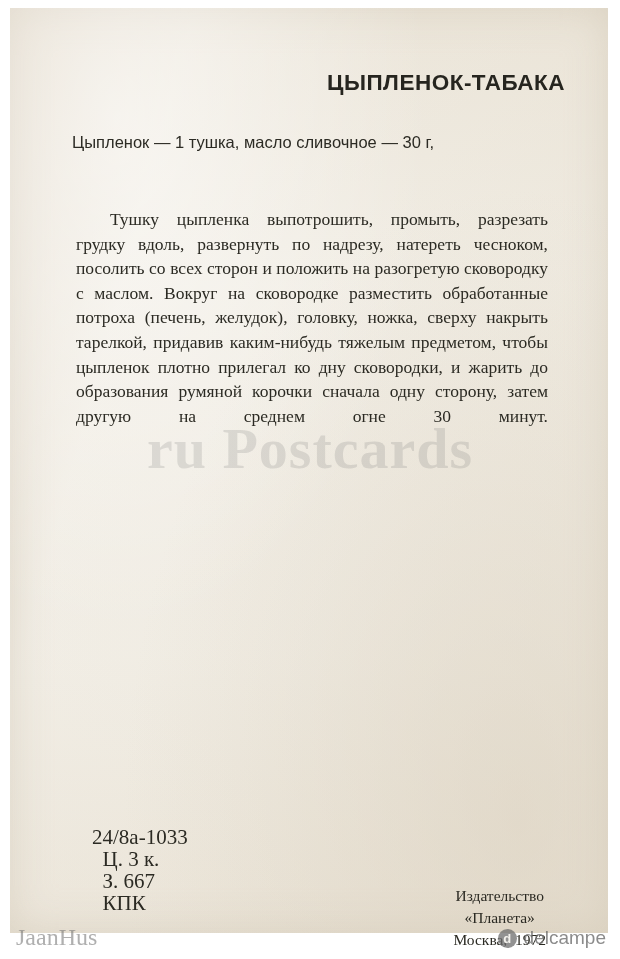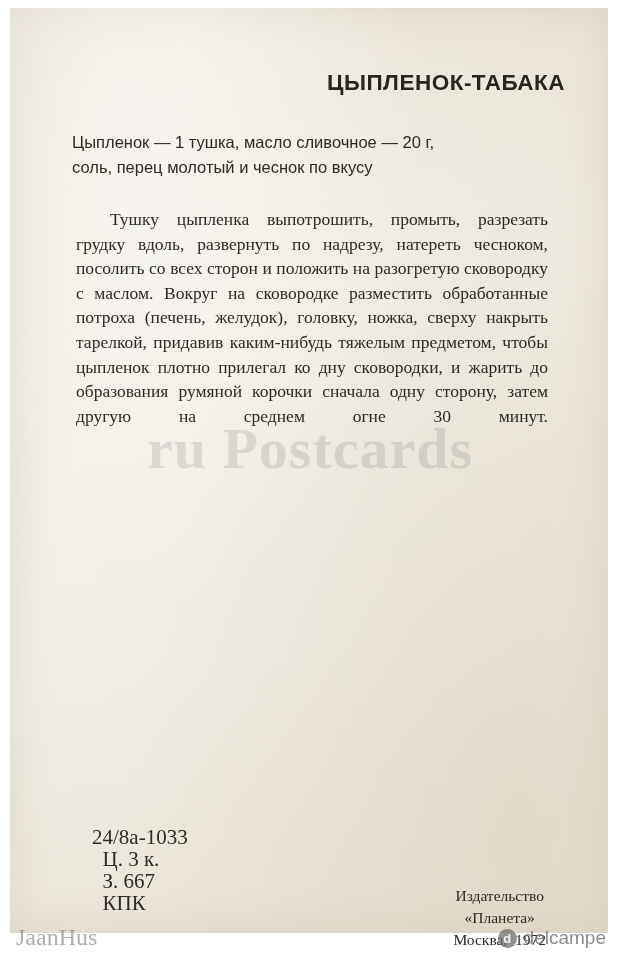--- a/index.html
+++ b/index.html
@@ -177,22 +177,21 @@
 <body>
 
 <div class="page">
 
   <div class="card">
     <div class="card-inner">
 
       <div class="recipe-title">ЦЫПЛЕНОК-ТАБАКА</div>
 
       <div class="ingredients">
-        <div class="line1">Цыпленок — 1 тушка, масло сливочное — 20 г,</div>
-        <div class="line2">соль, перец молотый и чеснок по вкусу</div>
+        <div class="line1">Цыпленок — 1 тушка, масло сливочное — 30 г,</div>
       </div>
 
       <div class="body-text">
         <p>Тушку цыпленка выпотрошить, промыть, разрезать грудку вдоль, развернуть по надрезу, натереть чесноком, посолить со всех сторон и положить на разогретую сковородку с маслом. Вокруг на сковородке разместить обработанные потроха (печень, желудок), головку, ножка, сверху накрыть тарелкой, придавив каким-нибудь тяжелым предметом, чтобы цыпленок плотно прилегал ко дну сковородки, и жарить до образования румяной корочки сначала одну сторону, затем другую на среднем огне 30 минут.</p>
       </div>
 
       <div class="colophon-left">24/8а-1033
   Ц. 3 к.
   З. 667
   КПК</div>

